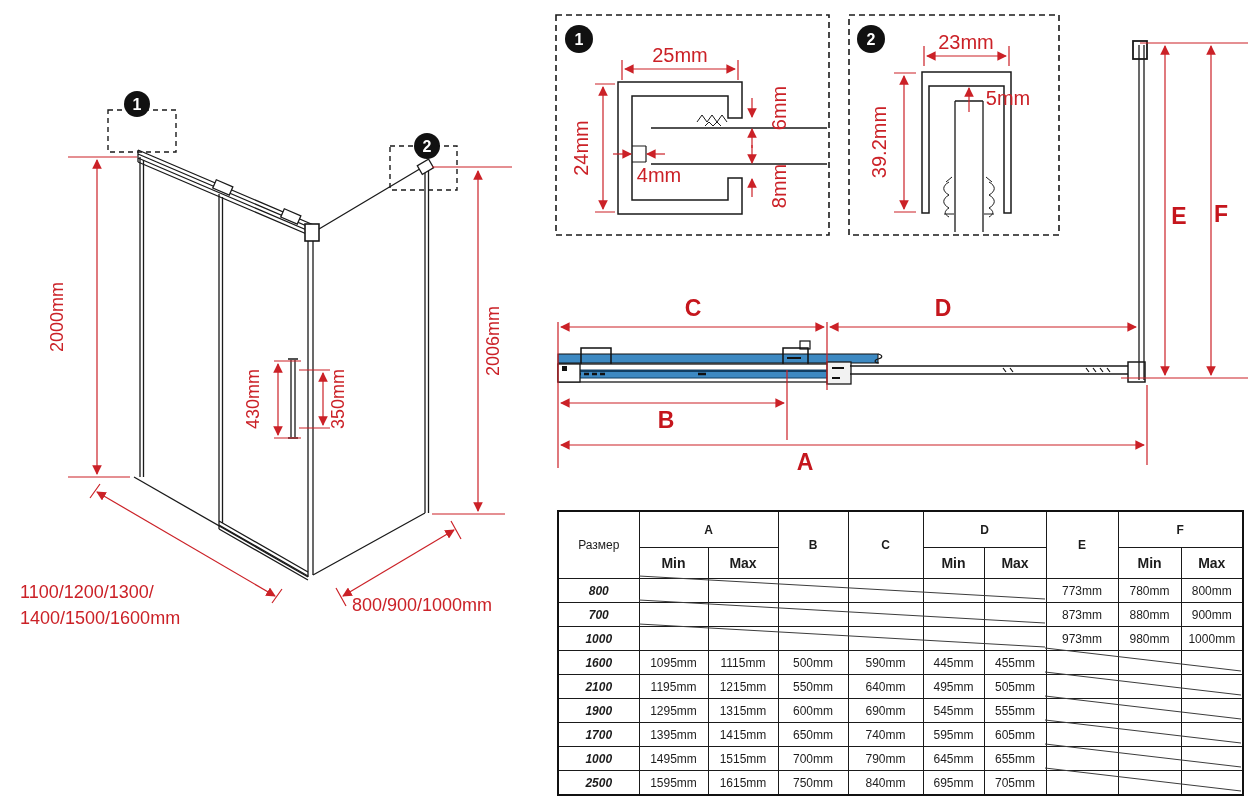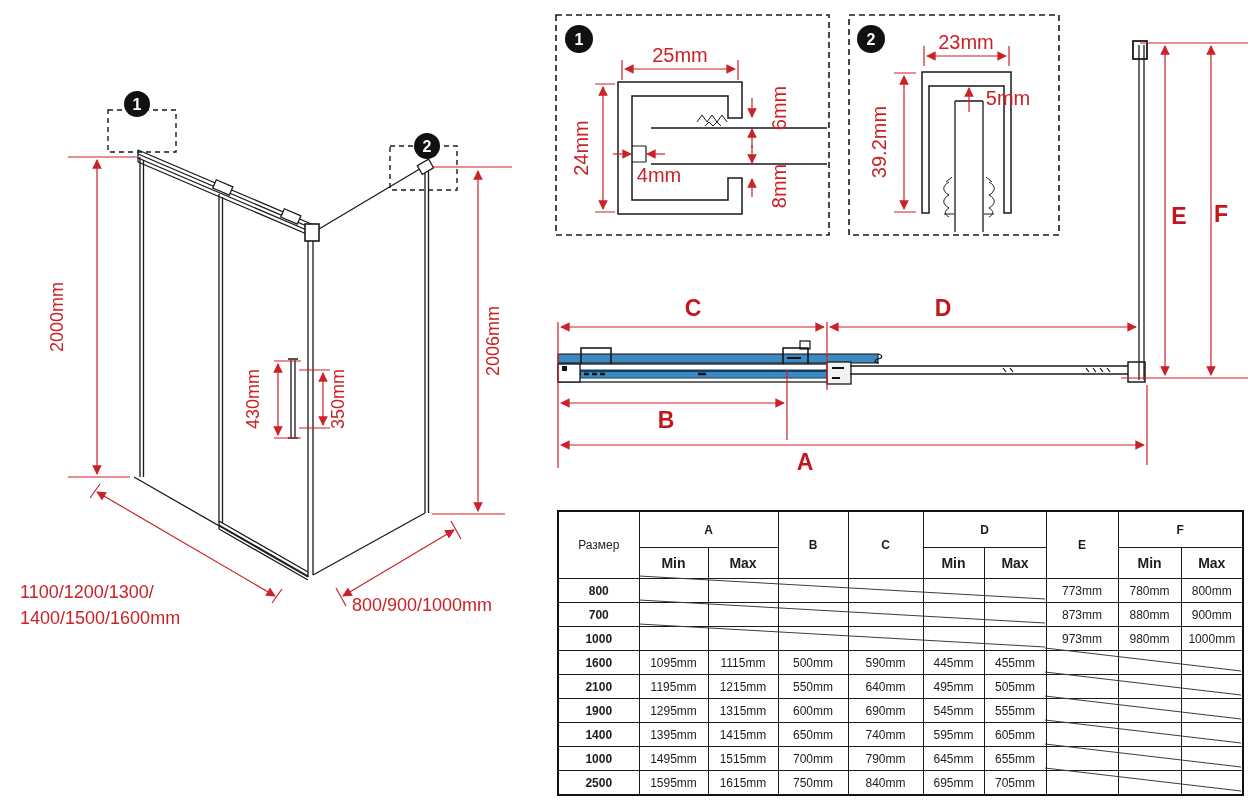--- a/index.html
+++ b/index.html
@@ -13,21 +13,21 @@
   .badge{fill:#ffffff;font-size:16px;font-weight:bold;}
   
   #tablewrap{left:557px;top:510px;width:686px;}
   table.spec{border-collapse:collapse;table-layout:fixed;width:685px;border:2px solid #111;}
   table.spec td{border:1px solid #1a1a1a;text-align:center;vertical-align:middle;
                 font-size:12px;color:#1c1c1c;padding:0;background:#fff;overflow:hidden;}
   table.spec tr.h1 td{height:35px;}
   table.spec tr.h2 td{height:30px;font-size:14px;font-weight:bold;}
   table.spec tr.dr td{height:23px;}
   td.c-size{font-size:13px;}
-  tr.dr td.c-size{font-weight:bold;}
+  tr.dr td.c-size{font-weight:bold;font-style:italic;}
   td.big{color:#c5161d;font-size:20px;font-weight:bold;}
   td.shade{background:#ebebeb;}
   #strikes{left:0;top:0;pointer-events:none;}
 </style>
 </head>
 <body>
 
 <div id="canvas">
 
   <svg class="abs" style="left:0;top:0" width="545" height="680" viewBox="0 0 545 680">
@@ -319,21 +319,21 @@
             <td>1315mm</td>
             <td class="shade">600mm</td>
             <td class="shade">690mm</td>
             <td class="shade">545mm</td>
             <td class="shade">555mm</td>
             <td></td>
             <td></td>
             <td></td>
           </tr>
           <tr class="dr">
-            <td class="c-size shade">1400</td>
+            <td class="c-size shade">1700</td>
             <td>1395mm</td>
             <td>1415mm</td>
             <td class="shade">650mm</td>
             <td class="shade">740mm</td>
             <td class="shade">595mm</td>
             <td class="shade">605mm</td>
             <td></td>
             <td></td>
             <td></td>
           </tr>

